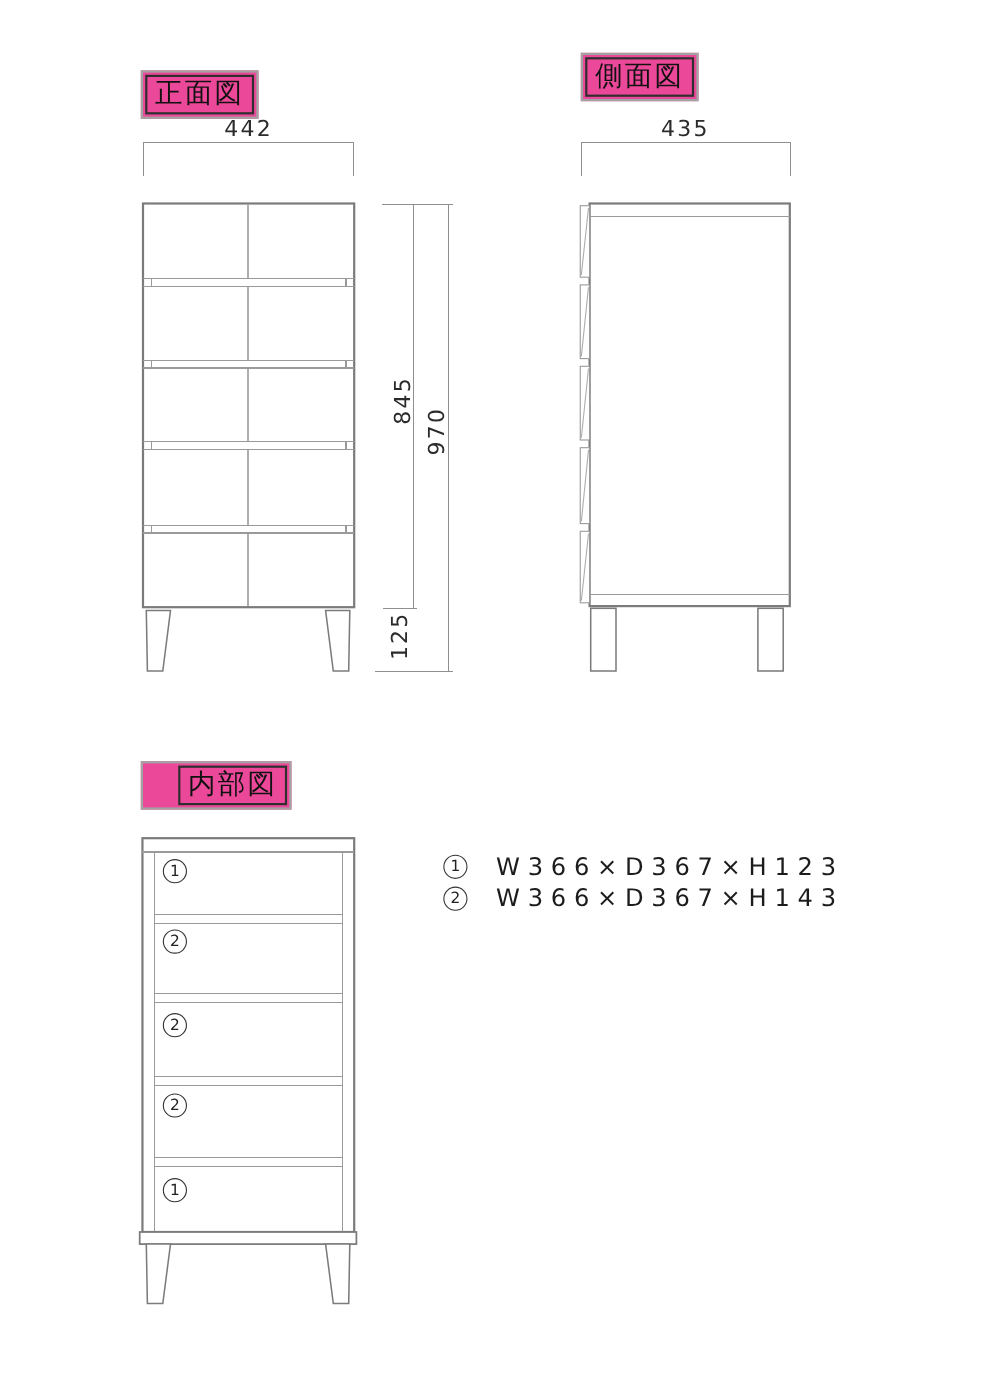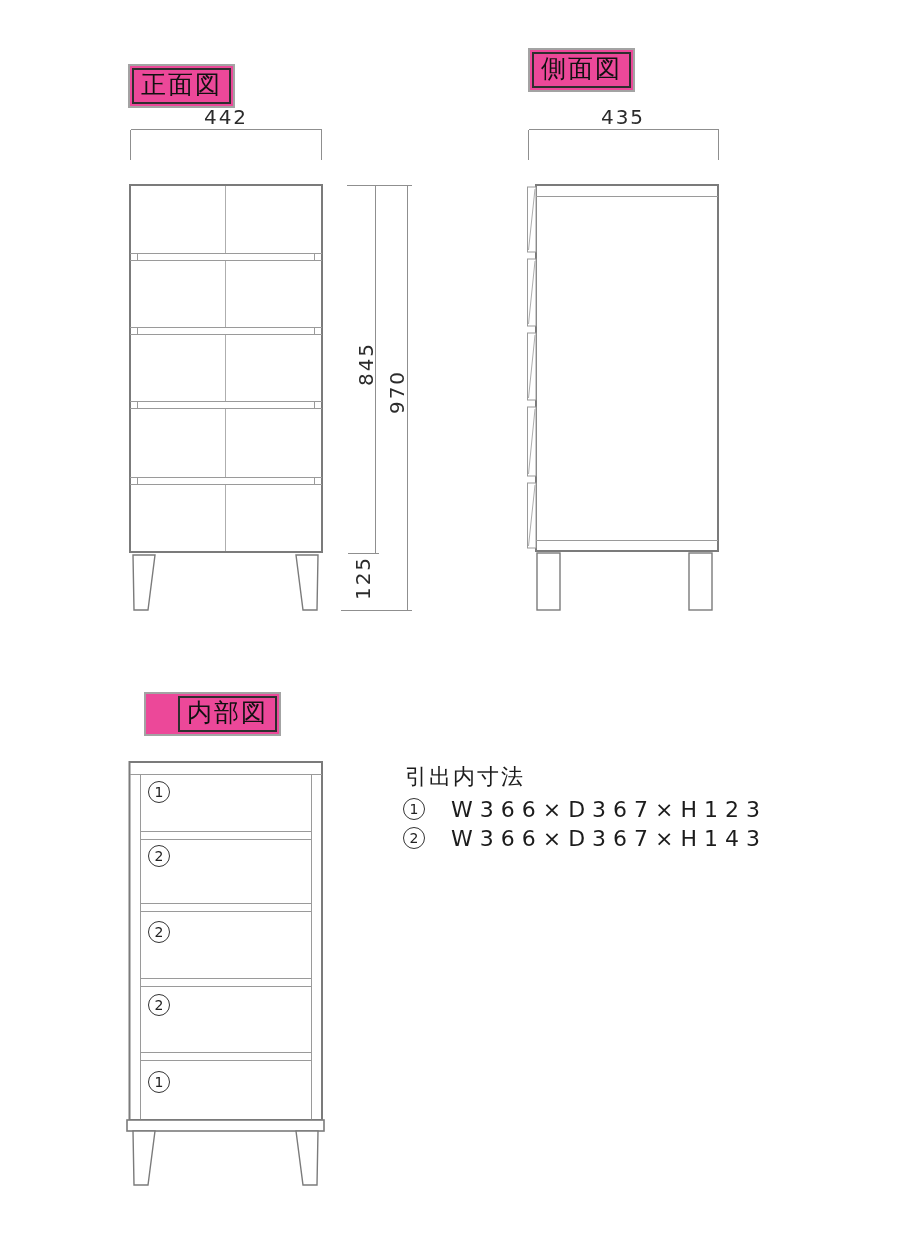--- a/index.html
+++ b/index.html
@@ -192,32 +192,31 @@
       <polygon points="318,1131 296,1131 303,1185 317,1185" fill="#ffffff" stroke="#7b7b7b" stroke-width="1.4"></polygon>
     </g>
   </svg>
 
   <div class="view-label" style="left:128px; top:64px;">
     <span class="inner">正面図</span>
   </div>
   <div class="view-label" style="left:528px; top:48px;">
     <span class="inner">側面図</span>
   </div>
-  <div class="view-label" style="left:144px; top:692px;padding-left:32px;">
+  <div class="view-label" style="left:128px; top:692px;padding-left:32px;">
     <span class="inner">内部図</span>
   </div>
 
   <span class="circle-num" style="left:148px; top:781px;">1</span>
   <span class="circle-num" style="left:148px; top:845px;">2</span>
   <span class="circle-num" style="left:148px; top:921px;">2</span>
   <span class="circle-num" style="left:148px; top:994px;">2</span>
   <span class="circle-num" style="left:148px; top:1071px;">1</span>
 
   <div id="spec-block">
-    <div id="spec-title">引出内寸法</div>
     <div class="spec-row">
       <span class="circle-num">1</span>
       <span class="spec-text">W366×D367×H123</span>
     </div>
     <div class="spec-row">
       <span class="circle-num">2</span>
       <span class="spec-text">W366×D367×H143</span>
     </div>
   </div>
 

